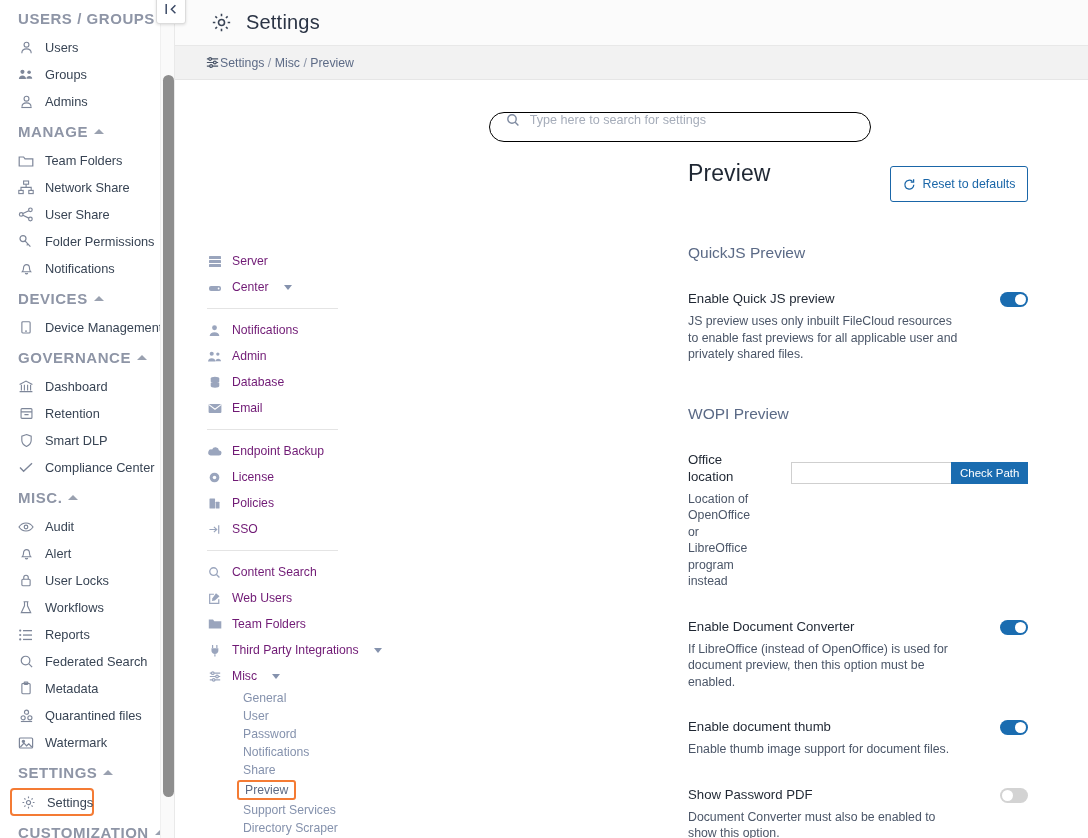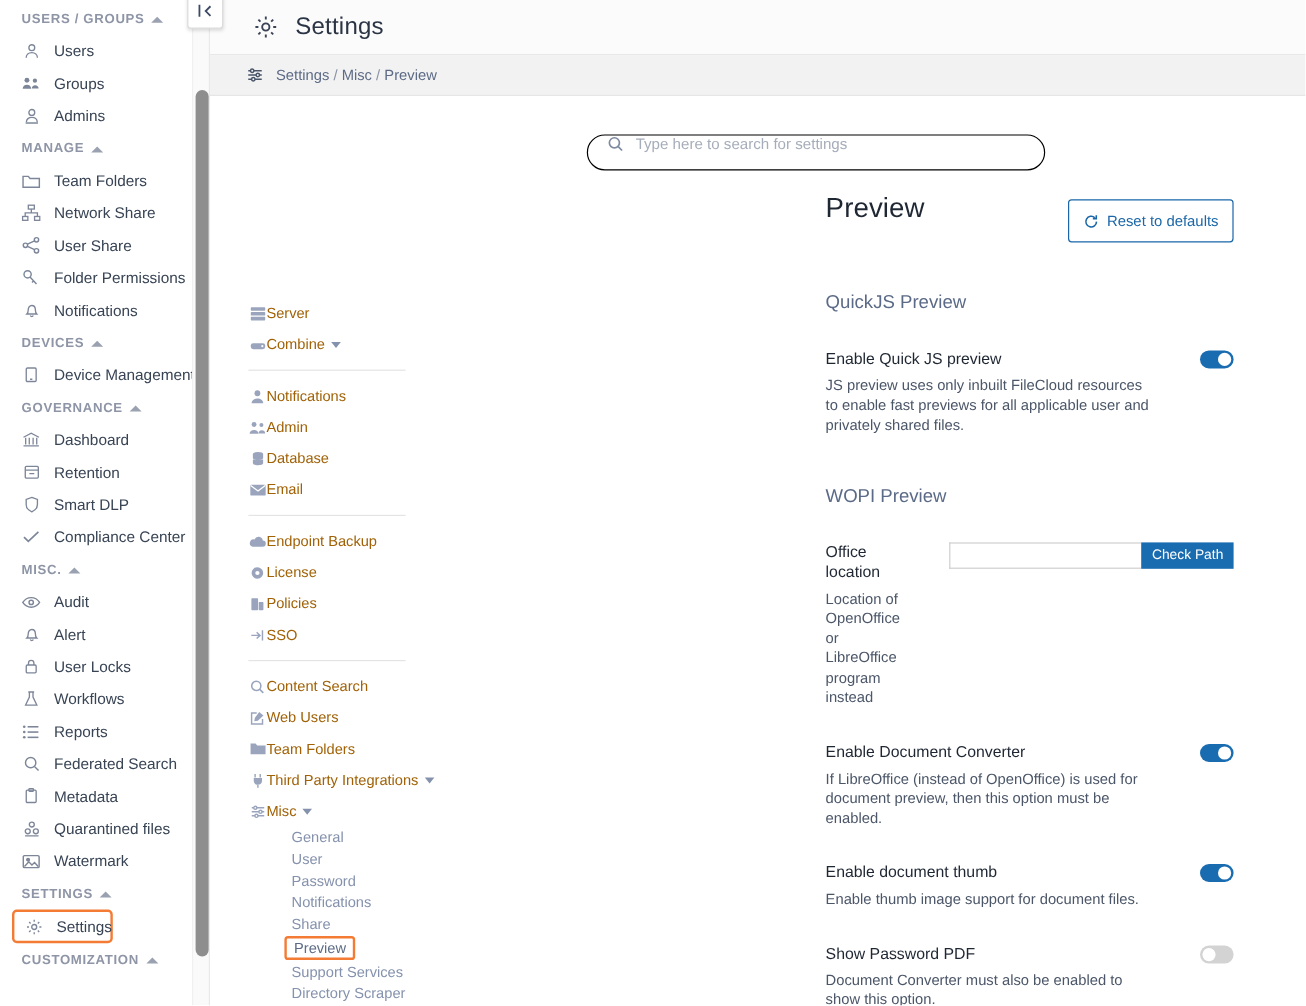--- a/index.html
+++ b/index.html
@@ -16,21 +16,21 @@
   #left-sidebar {
     width: 175px; height: 838px;
     background: #ffffff;
     position: relative;
     overflow: hidden;
     flex: 0 0 175px;
     padding-top: 2px;
   }
   .nav-group-header {
     display: flex; align-items: center; gap: 6px;
-    font-size: 11px; font-weight: bold; letter-spacing: 0.55px;
+    font-size: 15px; font-weight: bold; letter-spacing: 0.55px;
     color: #8e95a6; padding: 8px 0 7px 18px; text-transform: uppercase;
     white-space: nowrap;
   }
   .caret-up {
     width: 0; height: 0; border-left: 5px solid transparent;
     border-right: 5px solid transparent; border-bottom: 5px solid #9aa1b0;
     display: inline-block;
   }
   .nav-item {
     display: flex; align-items: center; gap: 11px;
@@ -79,35 +79,35 @@
   #app-header {
     height: 46px; background: #fbfbfb; border-bottom: 1px solid #e8e8e8;
     display: flex; align-items: center; padding-left: 36px; gap: 14px;
     flex: 0 0 46px;
   }
   #app-header .title {
     font-size: 20px; color: #2b3445; font-weight: normal; letter-spacing: .2px;
   }
   #breadcrumb-bar {
     height: 34px; background: #f2f2f2; border-bottom: 1px solid #e6e6e6;
-    display: flex; align-items: center; padding-left: 30px; gap: 10px;
+    display: flex; align-items: center; padding-left: 30px; 
     flex: 0 0 34px;
   }
   #breadcrumb-bar .crumbs { font-size: 12.3px; color: #5d6b86; }
   #breadcrumb-bar .crumbs .sep { color: #8a93a6; }
 
   #content-area { flex: 1 1 auto; display: flex; position: relative; }
 
   
   #settings-nav {
     width: 195px; flex: 0 0 195px; padding-top: 168px; position: relative;
   }
   .snav-item {
-    display: flex; align-items: center; gap: 0;
-    padding: 4px 0 4px 32px; font-size: 12.2px; color: #a16207;
+    display: flex; align-items: center; gap: 10px;
+    padding: 4px 0 4px 32px; font-size: 12.2px; color: #701a75;
     cursor: pointer; height: 26px; white-space: nowrap;
   }
   .snav-item .sico {
     width: 15px; height: 15px; flex: 0 0 15px; display: inline-flex;
     align-items: center; justify-content: center; color: #9aa5bd;
   }
   .snav-sep { height: 1px; background: #e4e4e4; margin: 8px 32px 8px 32px; }
   .snav-sub {
     padding: 2px 0 2px 68px; font-size: 12.2px; color: #8592ad;
     cursor: pointer; height: 18px; line-height: 14px; white-space: nowrap;
@@ -184,21 +184,21 @@
   .toggle.on { background: #1a6cb0; }
   .toggle.off { background: #d3d3d3; }
   .toggle .knob {
     position: absolute; top: 2px; width: 11px; height: 11px;
     border-radius: 50%; background: #ffffff;
   }
   .toggle.on .knob { right: 2px; }
   .toggle.off .knob { left: 2px; }
 
   
-  .input-group { display: flex; align-items: stretch; height: 22px; margin-top: 1px; justify-content: flex-end; }
+  .input-group { display: flex; align-items: stretch; height: 22px; margin-top: 11px; justify-content: flex-end; }
   .input-group input {
     width: 160px; height: 22px; border: 1px solid #cfcfcf; border-right: none;
     outline: none; font-size: 12px; padding: 0 6px; background: #fff;
     font-family: "Liberation Sans", sans-serif; color: #333;
   }
   .input-group button {
     background: #1a6cb0; color: #ffffff; border: none; font-size: 11.5px;
     padding: 0 9px; cursor: pointer; font-family: "Liberation Sans", sans-serif;
     white-space: nowrap;
   }
@@ -519,21 +519,21 @@
           </span>
         <span>Server</span>
       </div>
       <div class="snav-item">
         <span class="sico">
             <svg width="14" height="13" viewBox="0 0 14 13" fill="currentColor">
               <rect x="1" y="5" width="12" height="5" rx="2"></rect>
               <circle cx="10.6" cy="7.5" r="0.9" fill="#fff"></circle>
             </svg>
           </span>
-        <span>Combine</span>
+        <span>Center</span>
         <span class="chev"></span>
       </div>
 
       <div class="snav-sep"></div>
 
       <div class="snav-item">
         <span class="sico">
             <svg width="13" height="13" viewBox="0 0 14 14" fill="currentColor">
               <circle cx="7" cy="4" r="2.6"></circle>
               <path d="M1.8 13c0-2.6 2.3-4.2 5.2-4.2s5.2 1.6 5.2 4.2z"></path>

